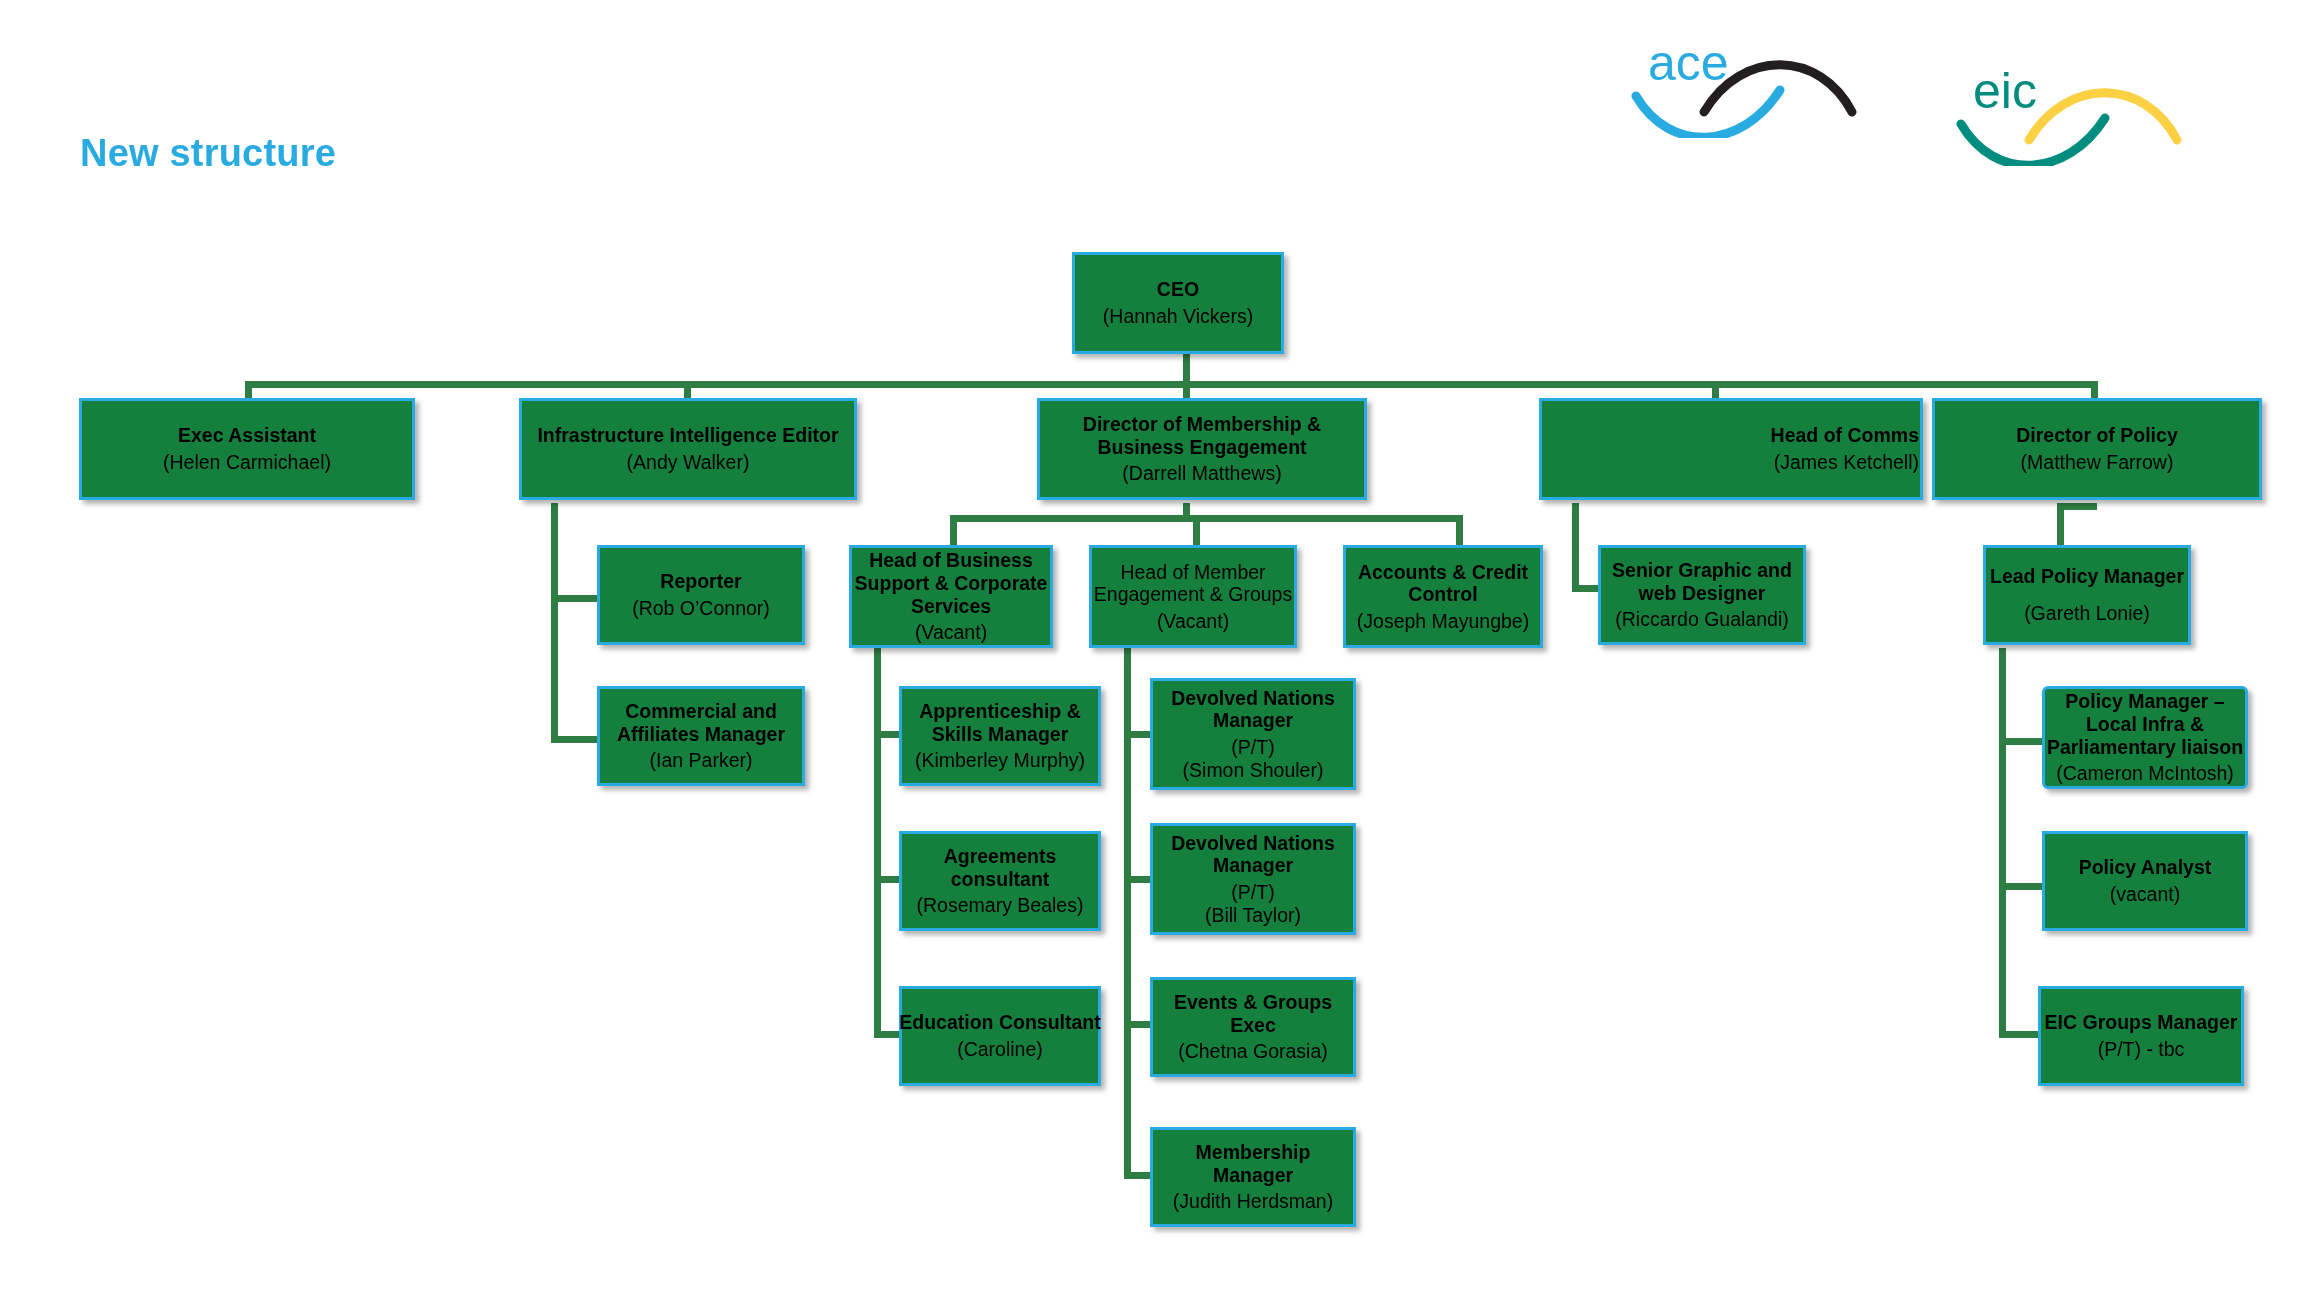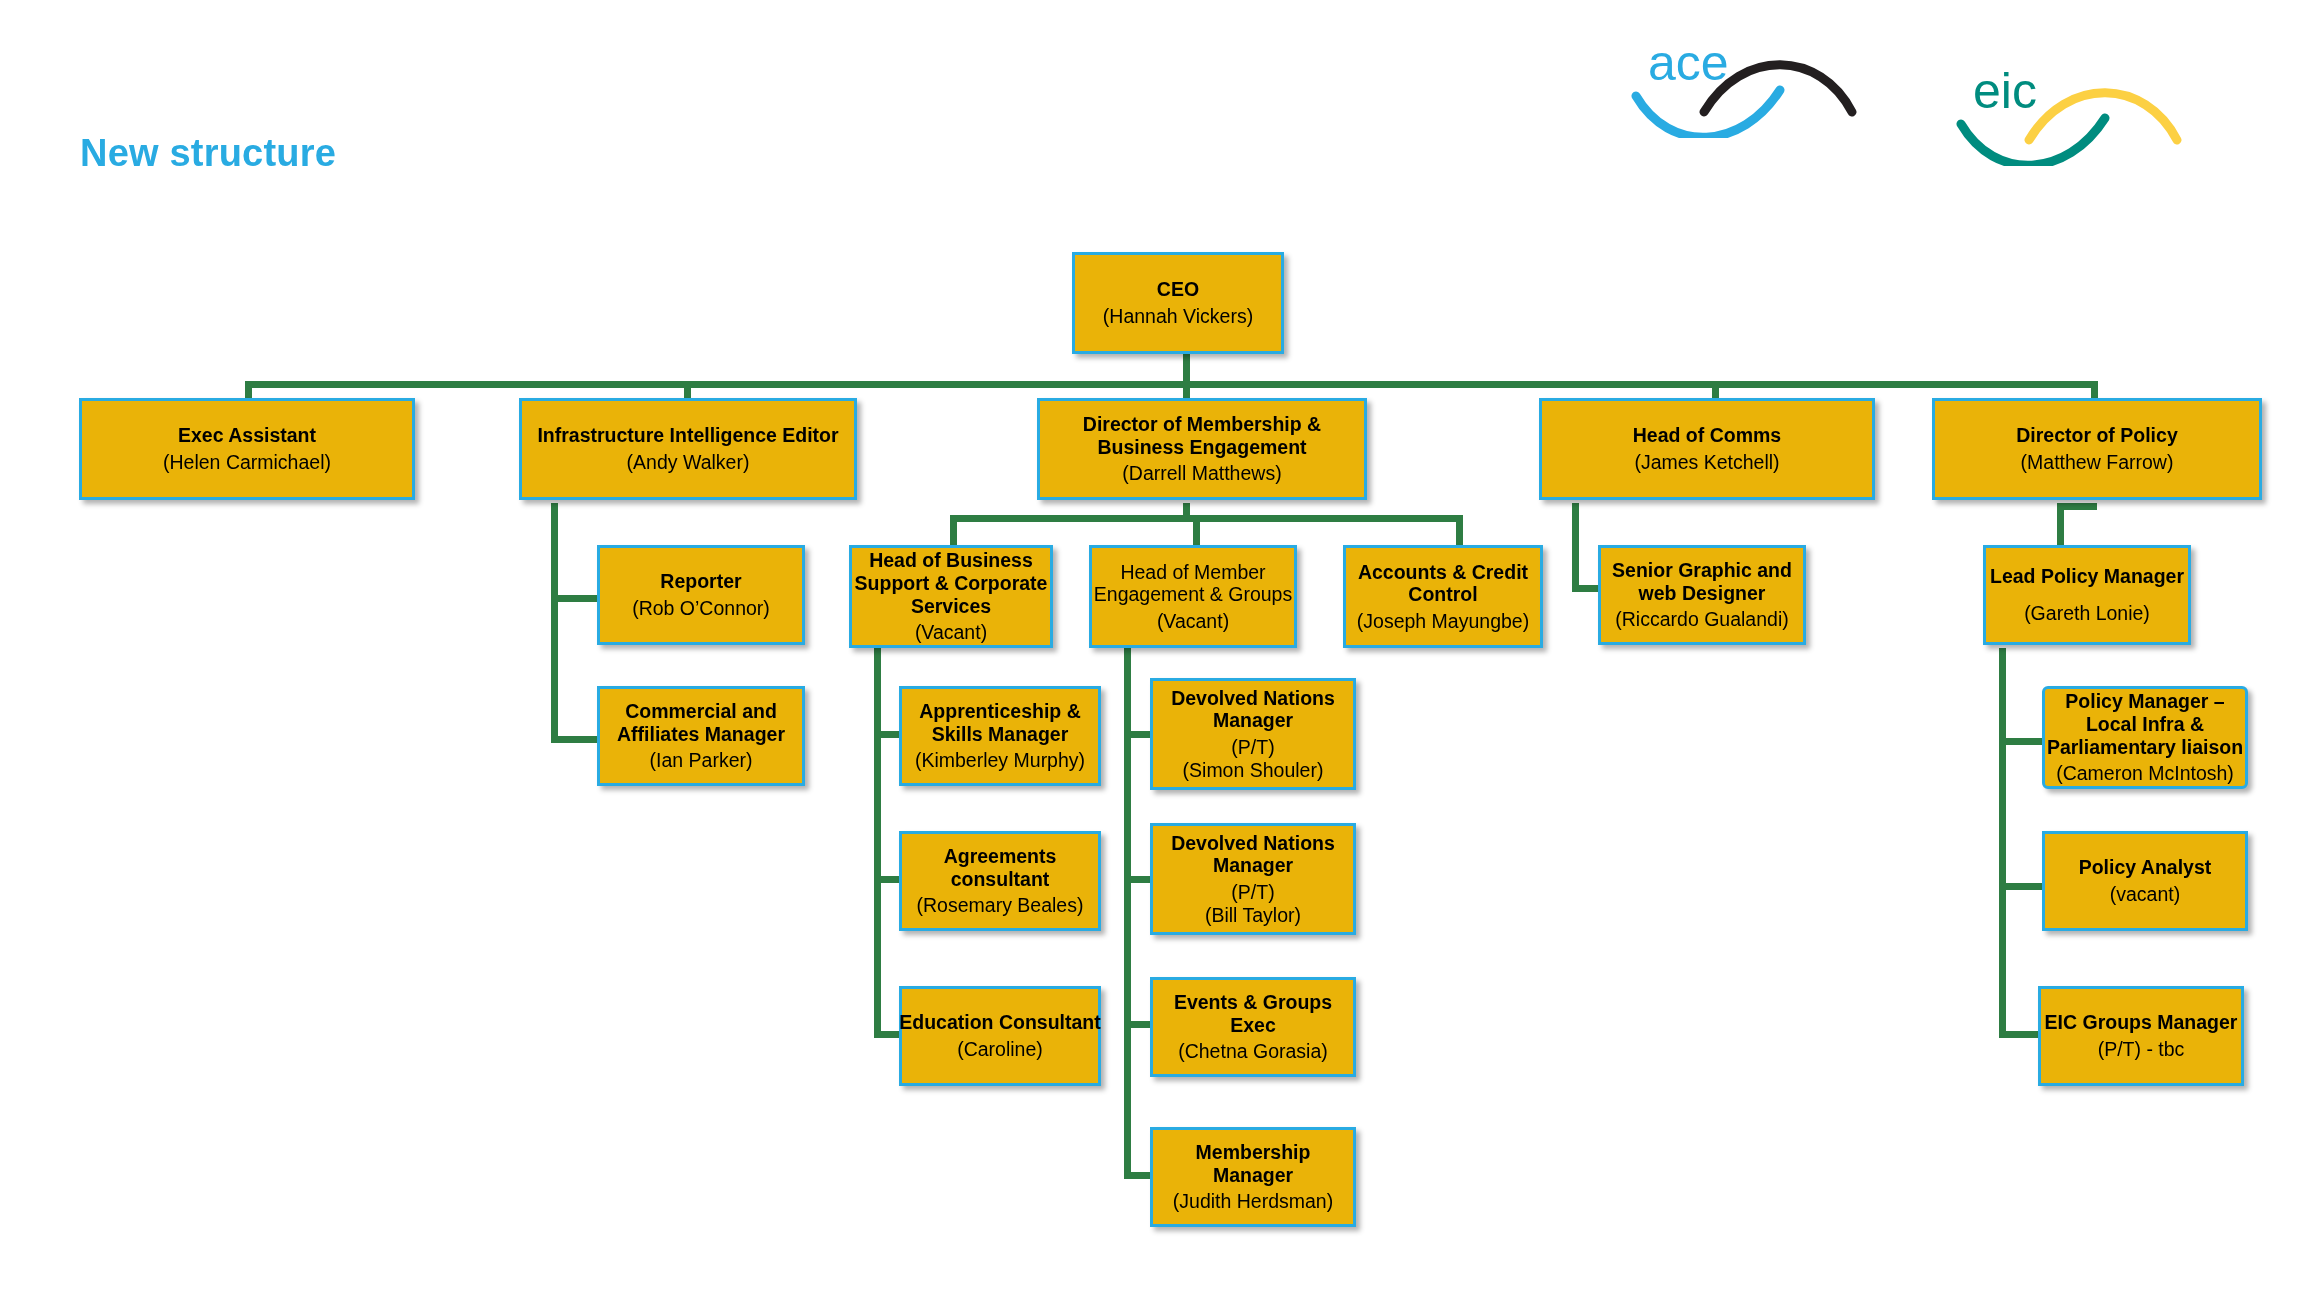--- a/index.html
+++ b/index.html
@@ -11,21 +11,21 @@
               color:#29ABE2;letter-spacing:.2px;white-space:nowrap;}
 
   
   #logo-ace{position:absolute;left:1630px;top:28px;width:290px;height:110px;}
   #logo-eic{position:absolute;left:1955px;top:28px;width:290px;height:110px;margin-top:28px;}
 
   
   .conn{position:absolute;background:#2E7D43;z-index:1;}
 
   
-  .node{position:absolute;background:#eab308;border:3px solid #29ABE2;
+  .node{position:absolute;background:#15803d;border:3px solid #29ABE2;
         box-sizing:border-box;z-index:3;display:flex;flex-direction:column;
         align-items:center;justify-content:center;text-align:center;
         box-shadow:4px 4px 5px rgba(0,0,0,.30);padding:2px 1px;}
   .node .ttl{font-size:19.5px;font-weight:bold;line-height:1.16;white-space:pre-line;}
   .node .ttl.reg{font-weight:normal;}
   .node .sub{font-size:19.5px;font-weight:normal;line-height:1.16;white-space:pre-line;margin-top:4px;}
   .node.nowrap .ttl{white-space:pre;}
 </style>
 </head>
 <body>
@@ -105,21 +105,21 @@
   <span class="ttl">Infrastructure Intelligence Editor</span>
   <span class="sub">(Andy Walker)</span>
 </div>
 
 <div class="node" style="left:1037px;top:398px;width:330px;height:102px;">
   <span class="ttl">Director of Membership &amp;
 Business Engagement</span>
   <span class="sub">(Darrell Matthews)</span>
 </div>
 
-<div class="node" style="left:1539px;top:398px;width:336px;height:102px;">
+<div class="node" style="left:1539px;top:398px;width:384px;height:102px;align-items:flex-end;">
   <span class="ttl">Head of Comms</span>
   <span class="sub">(James Ketchell)</span>
 </div>
 
 <div class="node" style="left:1932px;top:398px;width:330px;height:102px;">
   <span class="ttl">Director of Policy</span>
   <span class="sub">(Matthew Farrow)</span>
 </div>
 
 <div class="node" style="left:597px;top:545px;width:208px;height:100px;">

